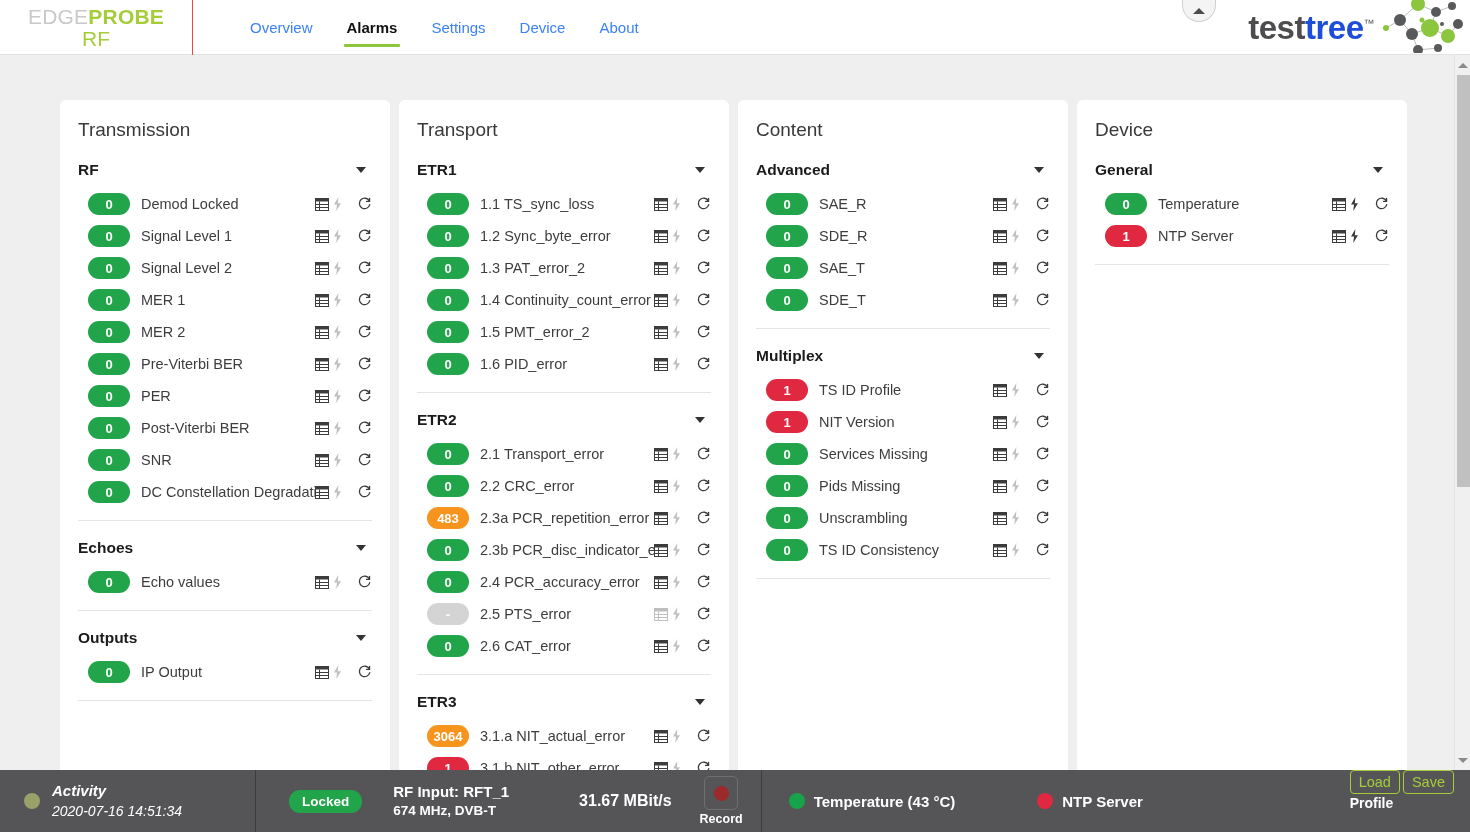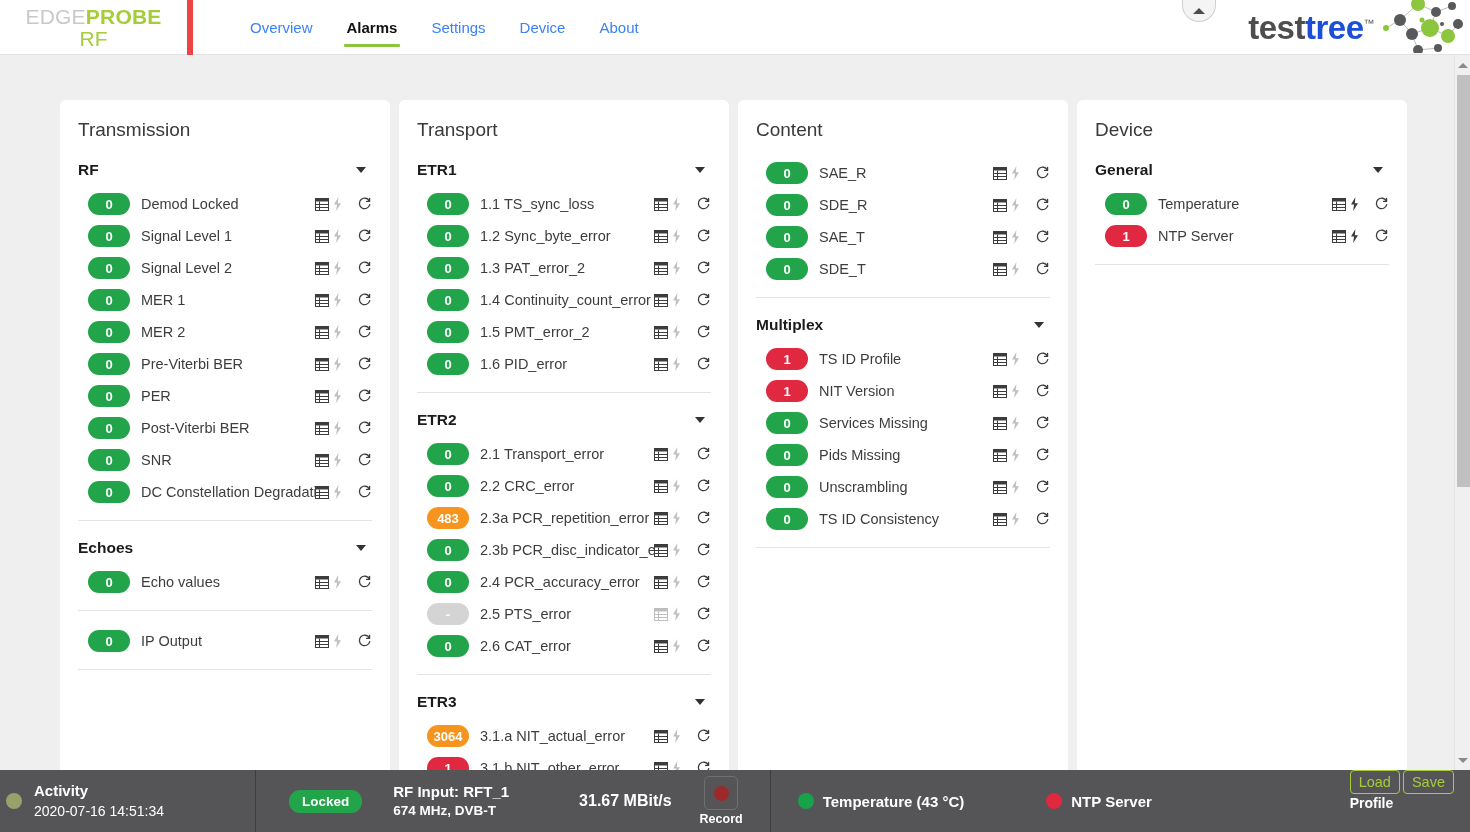--- a/index.html
+++ b/index.html
@@ -16,21 +16,21 @@
     position: absolute; top: 0; left: 0;
     width: 1470px; height: 55px;
     background: #ffffff;
     border-bottom: 1px solid #e2e2e2;
     display: flex; align-items: stretch;
   }
   .logo {
     width: 193px; height: 55px;
     display: flex; flex-direction: column;
     align-items: center; justify-content: center;
-    border-right: 6px solid #ef4444;
+    border-right: 1px solid #ef4444;
     line-height: 1.0;
   }
   .logo-line1 { font-size: 21px; letter-spacing: .2px; white-space: nowrap; }
   .logo-edge { color: #c9c9c9; font-weight: 400; }
   .logo-probe { color: #a5cd39; font-weight: 700; }
   .logo-line2 { color: #a5cd39; font-size: 21px; font-weight: 400; margin-top: 1px;}
 
   .nav { display: flex; align-items: center; margin-left: 40px; height: 55px; }
   .nav-item {
     position: relative; height: 55px;
@@ -191,37 +191,37 @@
   .footer {
     position: absolute; left: 0; top: 770px;
     width: 1470px; height: 62px;
     background: #555558;
     color: #fff;
     display: flex; align-items: stretch;
   }
   .fcell { display: flex; align-items: center; height: 62px; }
   .fsep { width: 1px; background: #3d3d40; height: 62px; flex: none; }
 
-  .activity { padding-left: 6px; display: flex; align-items: center; gap: 12px; width: 255px; }
+  .activity { padding-left: 24px; display: flex; align-items: center; gap: 12px; width: 255px; font-style: italic; }
   .dot { width: 16px; height: 16px; border-radius: 50%; flex: none; }
   .dot.olive { background: #9aa06a; }
   .dot.green { background: #16a34a; }
   .dot.red   { background: #e02841; }
   .act-title { font-size: 15px; font-weight: 700; line-height: 1.35; }
   .act-time  { font-size: 14px; font-weight: 400; line-height: 1.35; }
 
   .lock-pill {
     background: #22a54a; color: #fff; font-size: 13.5px; font-weight: 700;
     border-radius: 11px; padding: 4px 13px; margin-left: 33px;
   }
   .rf-info { margin-left: 31px; font-size: 15px; font-weight: 700; line-height: 1.4; white-space: nowrap;}
   .rf-sub  { font-size: 13.5px; font-weight: 700; }
   .bitrate { font-size: 16px; font-weight: 700; margin-left: 70px; }
   .record-wrap {
-    margin-left: 28px; margin-right: 27px;
+    margin-left: 28px; margin-right: 18px;
     display: flex; flex-direction: column; align-items: center; gap: 2px;
     cursor: pointer;
   }
   .record-btn {
     width: 34px; height: 34px; border: 1px solid #6f6f72; border-radius: 5px;
     display: flex; align-items: center; justify-content: center;
   }
   .record-dot { width: 15px; height: 15px; border-radius: 50%; background: #9c2a2a; }
   .record-label { font-size: 12.5px; font-weight: 700; }
 
@@ -588,20 +588,24 @@
                 <svg width="15" height="15" viewBox="0 0 16 16">
                   <path d="M13.2 4.4 A5.6 5.6 0 1 0 13.6 8.2" fill="none" stroke="#3c3c3c" stroke-width="1.4" stroke-linecap="round"></path>
                   <path d="M13.4 1.5 L13.4 4.7 L10.2 4.7" fill="none" stroke="#3c3c3c" stroke-width="1.4" stroke-linecap="round" stroke-linejoin="round"></path>
                 </svg>
               </span>
             </span>
           </div>
         </div>
         <div class="group-divider"></div>
         <div class="group">
+          <div class="group-header">
+            <span>Outputs</span>
+            <span class="chev-down"></span>
+          </div>
           <div class="alarm-row">
             <span class="pill green">0</span>
             <span class="alarm-label">IP Output</span>
             <span class="row-icons">
               <span class="ico ico-table">
                 <svg width="14" height="13" viewBox="0 0 14 13">
                   <rect x="0.5" y="0.5" width="13" height="12" fill="none" stroke="#3c3c3c"></rect>
                   <rect x="0.5" y="0.5" width="13" height="3" fill="#3c3c3c"></rect>
                   <line x1="4.5" y1="3.5" x2="4.5" y2="12.5" stroke="#3c3c3c"></line>
                   <line x1="0.5" y1="6.5" x2="13.5" y2="6.5" stroke="#3c3c3c"></line>
@@ -1033,20 +1037,24 @@
                   <path d="M13.4 1.5 L13.4 4.7 L10.2 4.7" fill="none" stroke="#3c3c3c" stroke-width="1.4" stroke-linecap="round" stroke-linejoin="round"></path>
                 </svg>
               </span>
             </span>
           </div>
         </div>
       </div>
       <div class="card">
         <div class="card-title">Content</div>
         <div class="group">
+          <div class="group-header">
+            <span>Advanced</span>
+            <span class="chev-down"></span>
+          </div>
           <div class="alarm-row">
             <span class="pill green">0</span>
             <span class="alarm-label">SAE_R</span>
             <span class="row-icons">
               <span class="ico ico-table">
                 <svg width="14" height="13" viewBox="0 0 14 13">
                   <rect x="0.5" y="0.5" width="13" height="12" fill="none" stroke="#3c3c3c"></rect>
                   <rect x="0.5" y="0.5" width="13" height="3" fill="#3c3c3c"></rect>
                   <line x1="4.5" y1="3.5" x2="4.5" y2="12.5" stroke="#3c3c3c"></line>
                   <line x1="0.5" y1="6.5" x2="13.5" y2="6.5" stroke="#3c3c3c"></line>

